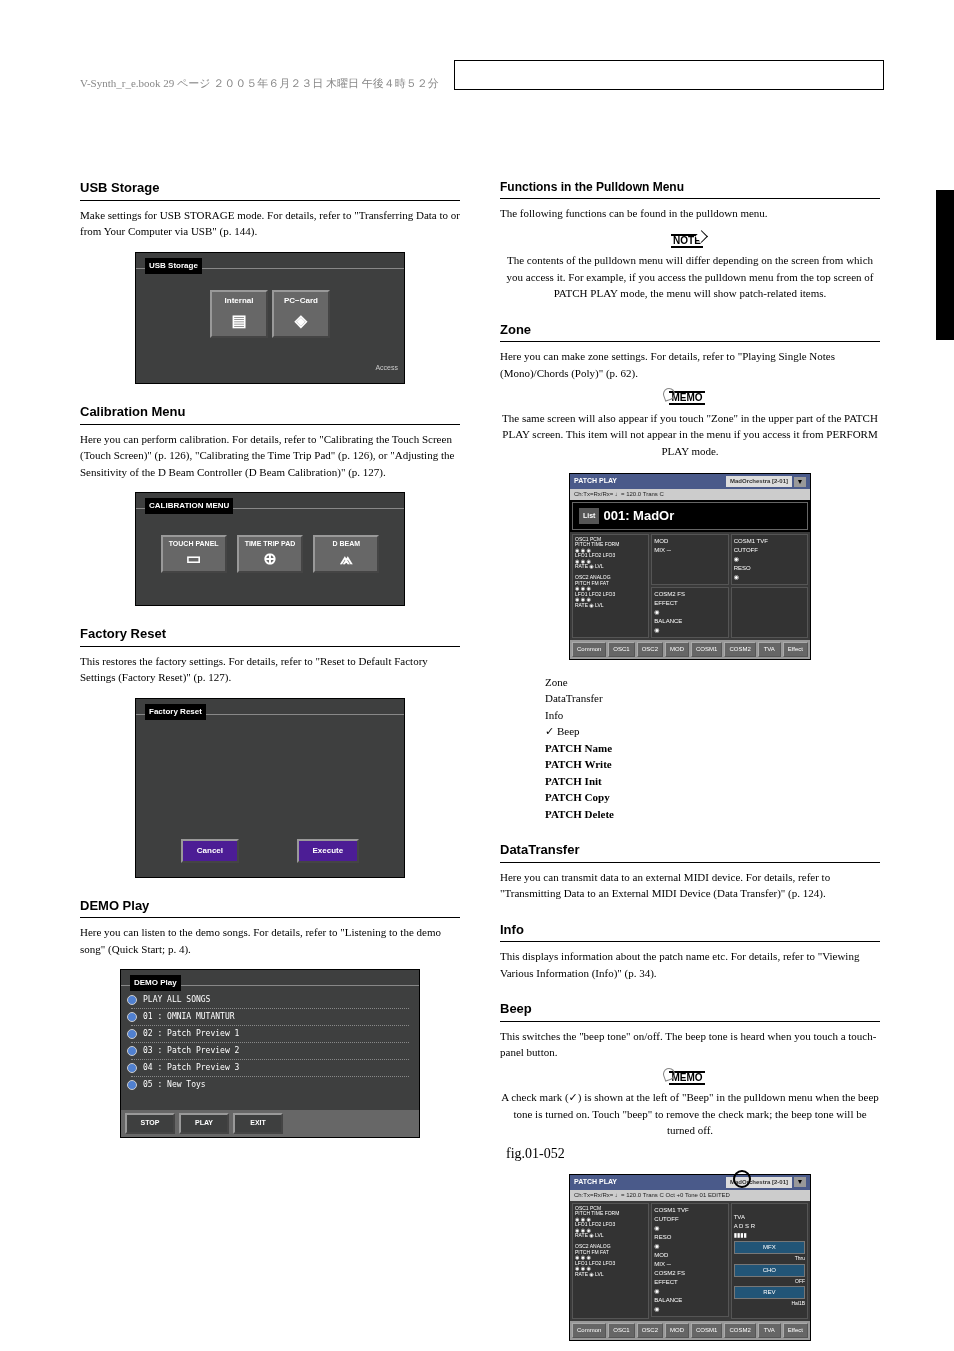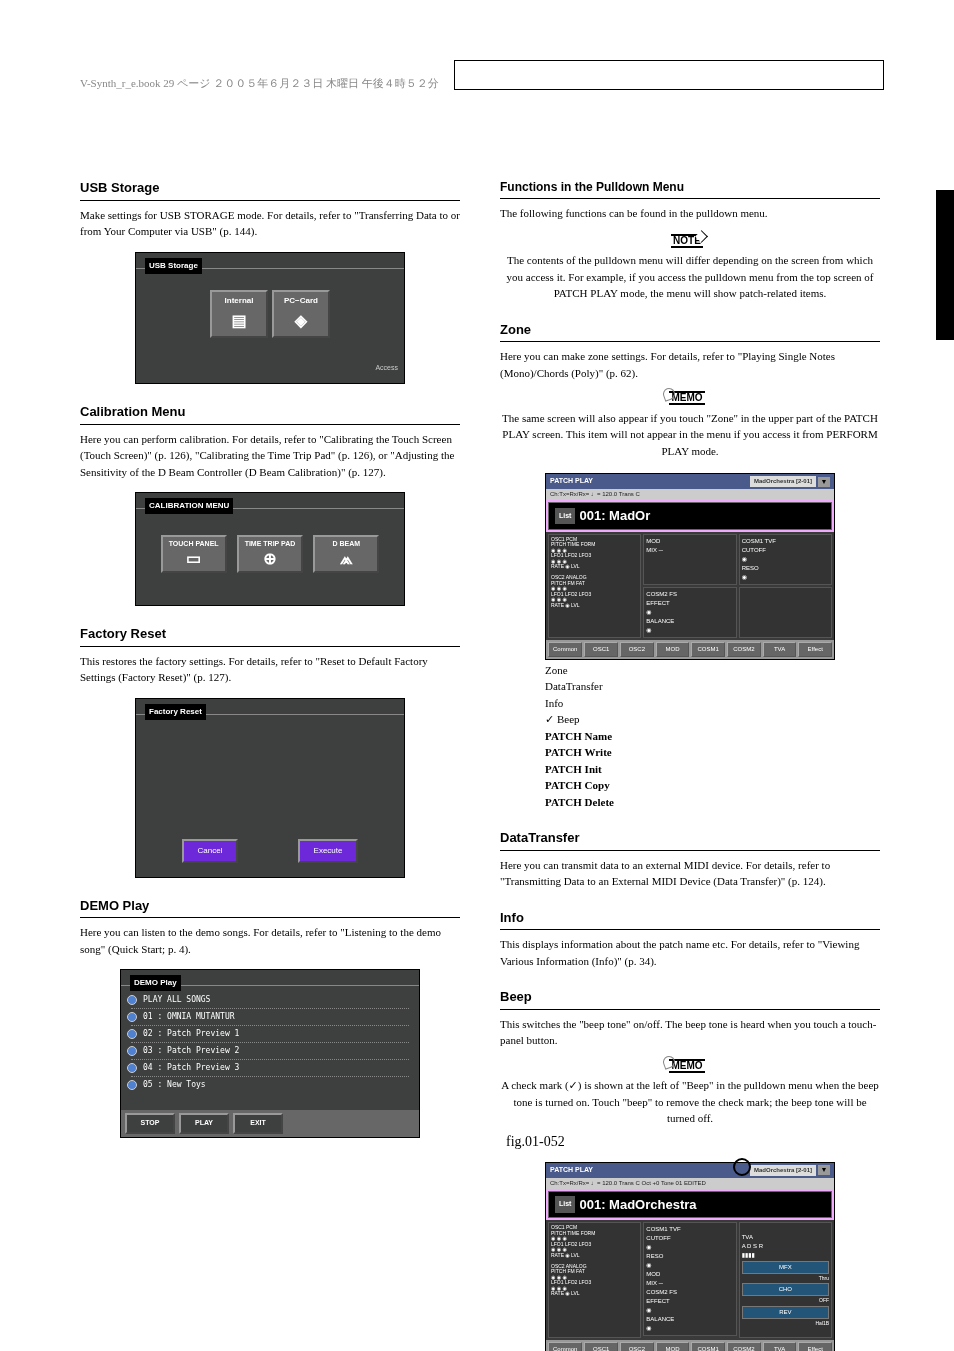--- a/index.html
+++ b/index.html
@@ -134,25 +134,25 @@
   }
   .shot-factory-btns {
     position: absolute;
     bottom: 14px;
     left: 0; right: 0;
     display: flex;
     justify-content: space-around;
     padding: 0 16px;
   }
   .shot-factory-btns .btn2 {
-    background: #6d28d9;
+    background: #4c1d95;
     border: 2px outset #999;
     color: #fff;
     font-size: 8px;
-    font-weight: normal;
+    font-weight: bold;
     padding: 4px 14px;
   }
   .shot-demo {
     background: #3e3f3f;
     color: #fff;
   }
   .shot-demo-body {
     padding: 6px 10px 17px 10px;
     min-height: 100px;
   }
@@ -224,26 +224,26 @@
   }
   .note-block {
     border-left: 0;
     margin: 8px 0 14px 0;
     padding-left: 0;
     font-size: 11px;
     text-align: center;
   }
   
   .synth {
-    width: 290px;
+    width: 242px;
     border: 1px solid #000;
-    margin: 10px auto 2px auto;
+    margin: 10px auto 14px auto;
     font-family: Arial, Helvetica, sans-serif;
     font-size: 7px;
-    background: #f0abfc;
+    background: #000000;
     color: #fff;
   }
   .synth .titlebar {
     background: #4a5a8a;
     padding: 2px 4px;
     display: flex;
     justify-content: space-between;
     align-items: center;
     font-weight: bold;
   }
@@ -530,24 +530,20 @@
       <div class="synth-wrap">
         <div class="synth">
           <div class="titlebar">
             <span class="bold">PATCH PLAY</span>
             <span style="display:flex;gap:2px;align-items:center">
               <span class="r">MadOrchestra [2-01]</span>
               <span class="tri">▼</span>
             </span>
           </div>
           <div class="sub">Ch:Tx=Rx/Rx=  ♩= 120.0  Trans  C  Oct +0  Tone 01  EDITED</div>
-          <div class="patch-head">
-            <span class="list">List</span>
-            <span>001: MadOrchestra</span>
-          </div>
           <div class="grid">
             <div class="gcell oscblock">OSC1 PCM<br>PITCH TIME FORM<br>◉ ◉ ◉<br>LFO1 LFO2 LFO3<br>◉ ◉ ◉<br>RATE ◉ LVL<br><br>OSC2 ANALOG<br>PITCH FM FAT<br>◉ ◉ ◉<br>LFO1 LFO2 LFO3<br>◉ ◉ ◉<br>RATE ◉ LVL</div>
             <div class="gcell">COSM1 TVF<br>CUTOFF<br>◉<br>RESO<br>◉<br>MOD<br>MIX ─<br>COSM2 FS<br>EFFECT<br>◉<br>BALANCE<br>◉</div>
             <div class="gcell right-efx">
               <div style="font-size:6px">TVA<br>A D S R<br>▮▮▮▮</div>
               <div class="ef">MFX</div>
               <div style="font-size:5px;text-align:right">Thru</div>
               <div class="ef">CHO</div>
               <div style="font-size:5px;text-align:right">OFF</div>
               <div class="ef">REV</div>

